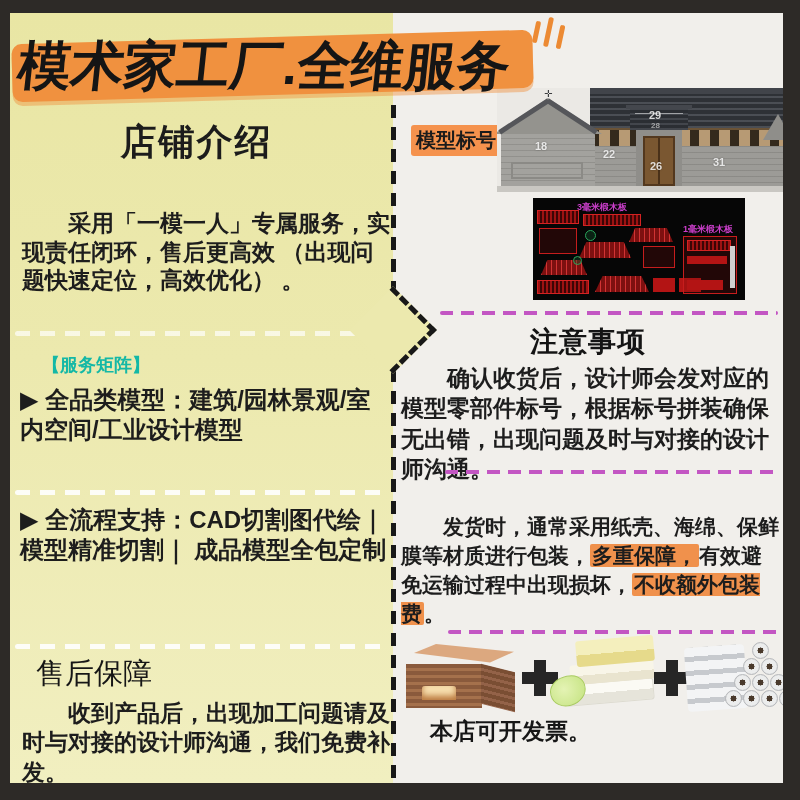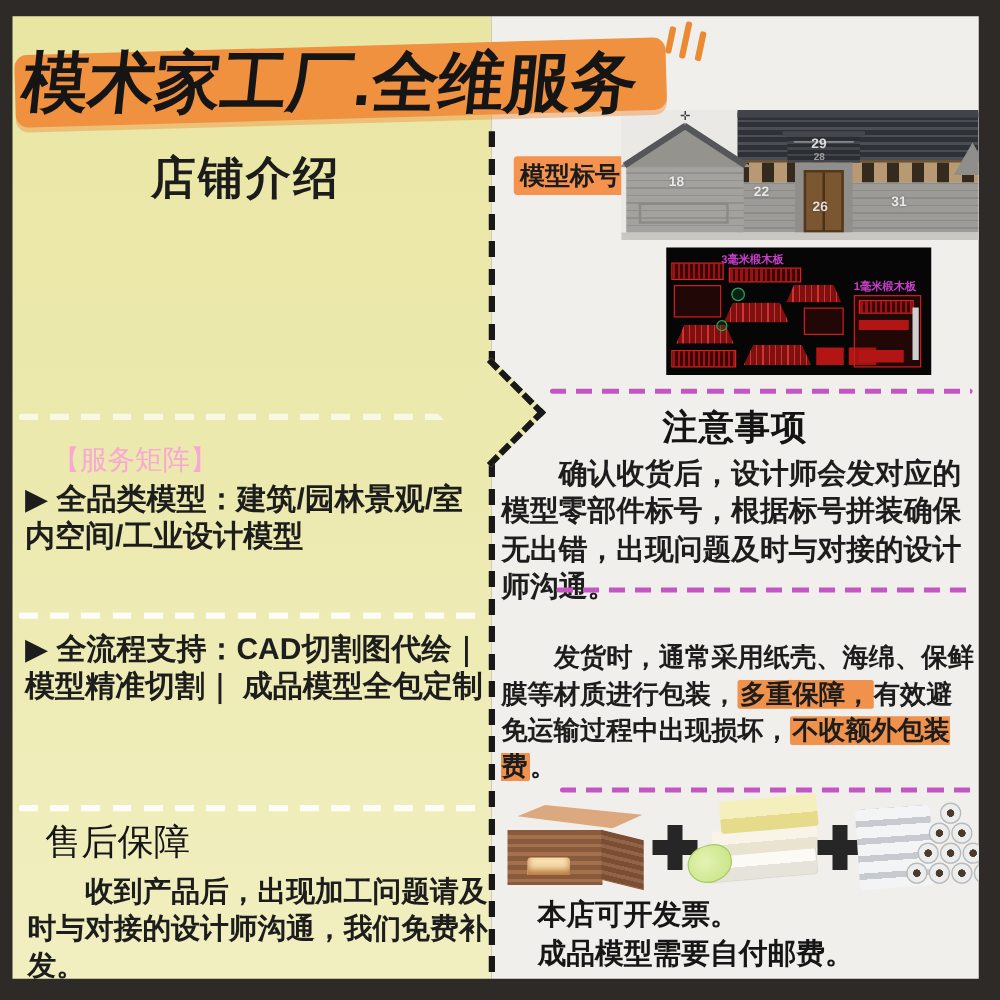--- a/index.html
+++ b/index.html
@@ -31,21 +31,21 @@
   
   .shop-heading { position:absolute; left:0; top:105px; width:373px; text-align:center;
                   font-size:36px; font-weight:900; color:#1c1c1c; letter-spacing:2px; }
   .p-dark { color:#1d1d1d; font-weight:700; }
   .intro { position:absolute; left:12px; top:196px; width:368px; font-size:23px; line-height:1.24; text-indent:2em; }
   .wdash { position:absolute; height:5px; border-radius:3px;
            background:repeating-linear-gradient(90deg,rgba(255,255,255,.9) 0 15px,rgba(255,255,255,0) 15px 25px); }
   .wd1 { left:5px; top:318px; width:372px; opacity:.75; }
   .wd2 { left:5px; top:477px; width:372px; }
   .wd3 { left:5px; top:631px; width:372px; }
-  .matrix-heading { position:absolute; left:32px; top:340px; font-size:22px; font-weight:400; color:#f9a8d4; }
+  .matrix-heading { position:absolute; left:32px; top:340px; font-size:18px; font-weight:700; color:#14b8a6; }
   .matrix-item1 { position:absolute; left:10px; top:372px; width:372px; font-size:24px; line-height:1.26; }
   .matrix-item2 { position:absolute; left:10px; top:492px; width:374px; font-size:24px; line-height:1.26; }
   .aftersale-heading { position:absolute; left:26px; top:641px; font-size:29px; font-weight:400; color:#161616; }
   .aftersale-text { position:absolute; left:12px; top:686px; width:368px; font-size:23px; line-height:1.28; text-indent:2em; }
 
   
   .hl-label { position:absolute; background:#f5924d; color:#1b1b1b; font-size:20px; font-weight:900;
               padding:2px 5px; border-radius:3px; white-space:nowrap; }
   .model-label { left:18px; top:112px; }
   .parts-label { left:4px; top:228px; }
@@ -235,27 +235,27 @@
           <div class="rc" style="left:66px;top:36px;"></div>
           <div class="rc" style="left:84px;top:36px;"></div>
           <div class="rc" style="left:39px;top:52px;"></div>
           <div class="rc" style="left:57px;top:52px;"></div>
           <div class="rc" style="left:75px;top:52px;"></div>
           <div class="rc" style="left:93px;top:52px;"></div>
         </div>
       </div>
 
       <div class="invoice1">本店可开发票。</div>
-      <div class="invoice2">成品模型需要自付邮费。</div>
     </div>
 
     <div class="vdash"></div>
     <div class="col-arrow"></div>
 
     <div class="shop-heading">店铺介绍</div>
+    <div class="intro p-dark">采用「一模一人」专属服务，实现责任闭环，售后更高效 （出现问题快速定位，高效优化） 。</div>
     <div class="wdash wd1"></div>
     <div class="matrix-heading">【服务矩阵】</div>
     <div class="matrix-item1 p-dark">▶ 全品类模型：建筑/园林景观/室内空间/工业设计模型</div>
     <div class="wdash wd2"></div>
     <div class="matrix-item2 p-dark">▶ 全流程支持：CAD切割图代绘｜ 模型精准切割｜ 成品模型全包定制</div>
     <div class="wdash wd3"></div>
     <div class="aftersale-heading">售后保障</div>
     <div class="aftersale-text p-dark">收到产品后，出现加工问题请及时与对接的设计师沟通，我们免费补发。</div>
 
     <div class="title-hl"></div>

